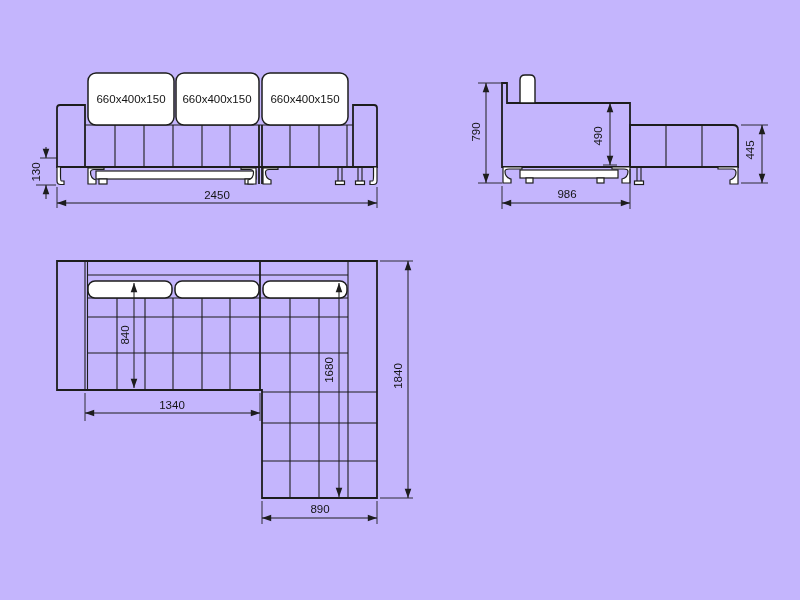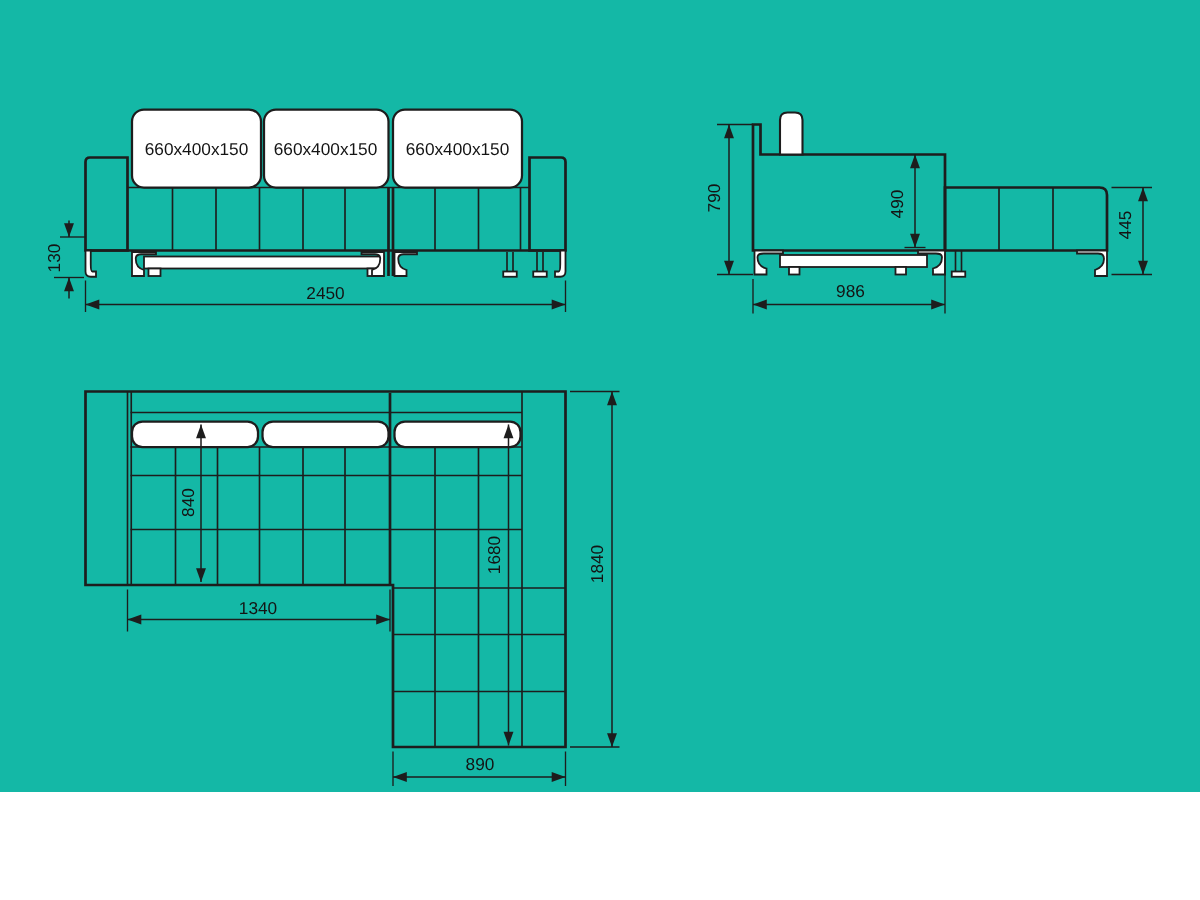--- a/index.html
+++ b/index.html
@@ -1,16 +1,16 @@
 <!DOCTYPE html>
 <html><head>
 <meta charset="utf-8">
 <style>
   html,body{margin:0;padding:0;background:#ffffff;}
-  .stage{position:relative;width:800px;height:528px;background:#14b8a6;overflow:hidden;}
+  .stage{position:relative;width:800px;height:600px;background:#c4b5fd;overflow:hidden;}
   svg text{font-family:"Liberation Sans","DejaVu Sans",sans-serif;font-size:11.5px;fill:#141414;}
   .out{stroke:#1d1d1d;stroke-width:1.8;fill:none;stroke-linejoin:miter;}
   .mid{stroke:#1d1d1d;stroke-width:1.4;fill:#ffffff;}
   .in{stroke:#1d1d1d;stroke-width:1.1;fill:none;}
   .cushion{fill:#ffffff;stroke:#1d1d1d;stroke-width:1.5;}
   .leg{fill:#ffffff;stroke:#1d1d1d;stroke-width:1.2;}
   .dim{stroke:#1d1d1d;stroke-width:1;fill:none;}
   .ext{stroke:#1d1d1d;stroke-width:0.9;fill:none;}
 </style>
 </head>

